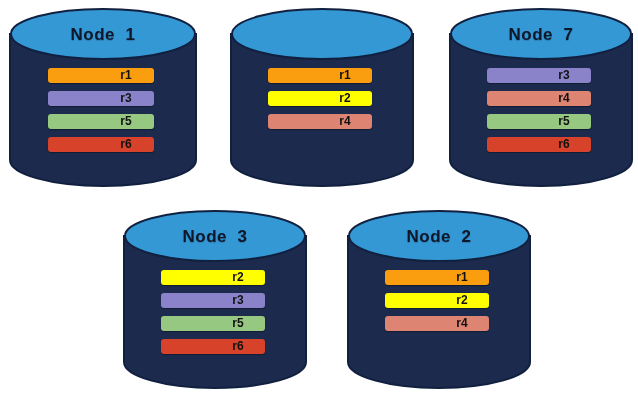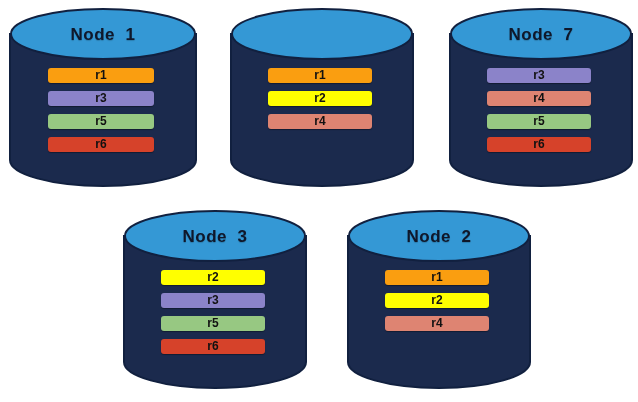--- a/index.html
+++ b/index.html
@@ -72,20 +72,21 @@
     position: absolute;
     left: 0;
     top: 0;
     width: 100%;
     height: 15px;
     line-height: 15px;
     text-align: center;
     color: #111111;
     font-weight: bold;
     font-size: 12px;
+    padding-left: 25px;
   }
 </style>
 </head>
 <body>
 
 <div id="diagram-canvas">
     <div class="node-cylinder" style="left: 10px; top: 8px; width: 186px; height: 178px;">
       <svg class="cyl-svg" width="186" height="178" viewBox="0 0 186 178">
         <path d="M 0 26 L 0 152 A 93 26 0 0 0 186 152 L 186 26 Z" fill="#1B2A4D" stroke="#11203F" stroke-width="2"></path>
         <ellipse cx="93" cy="26" rx="92" ry="25" fill="#3498D5" stroke="#11203F" stroke-width="2"></ellipse>

